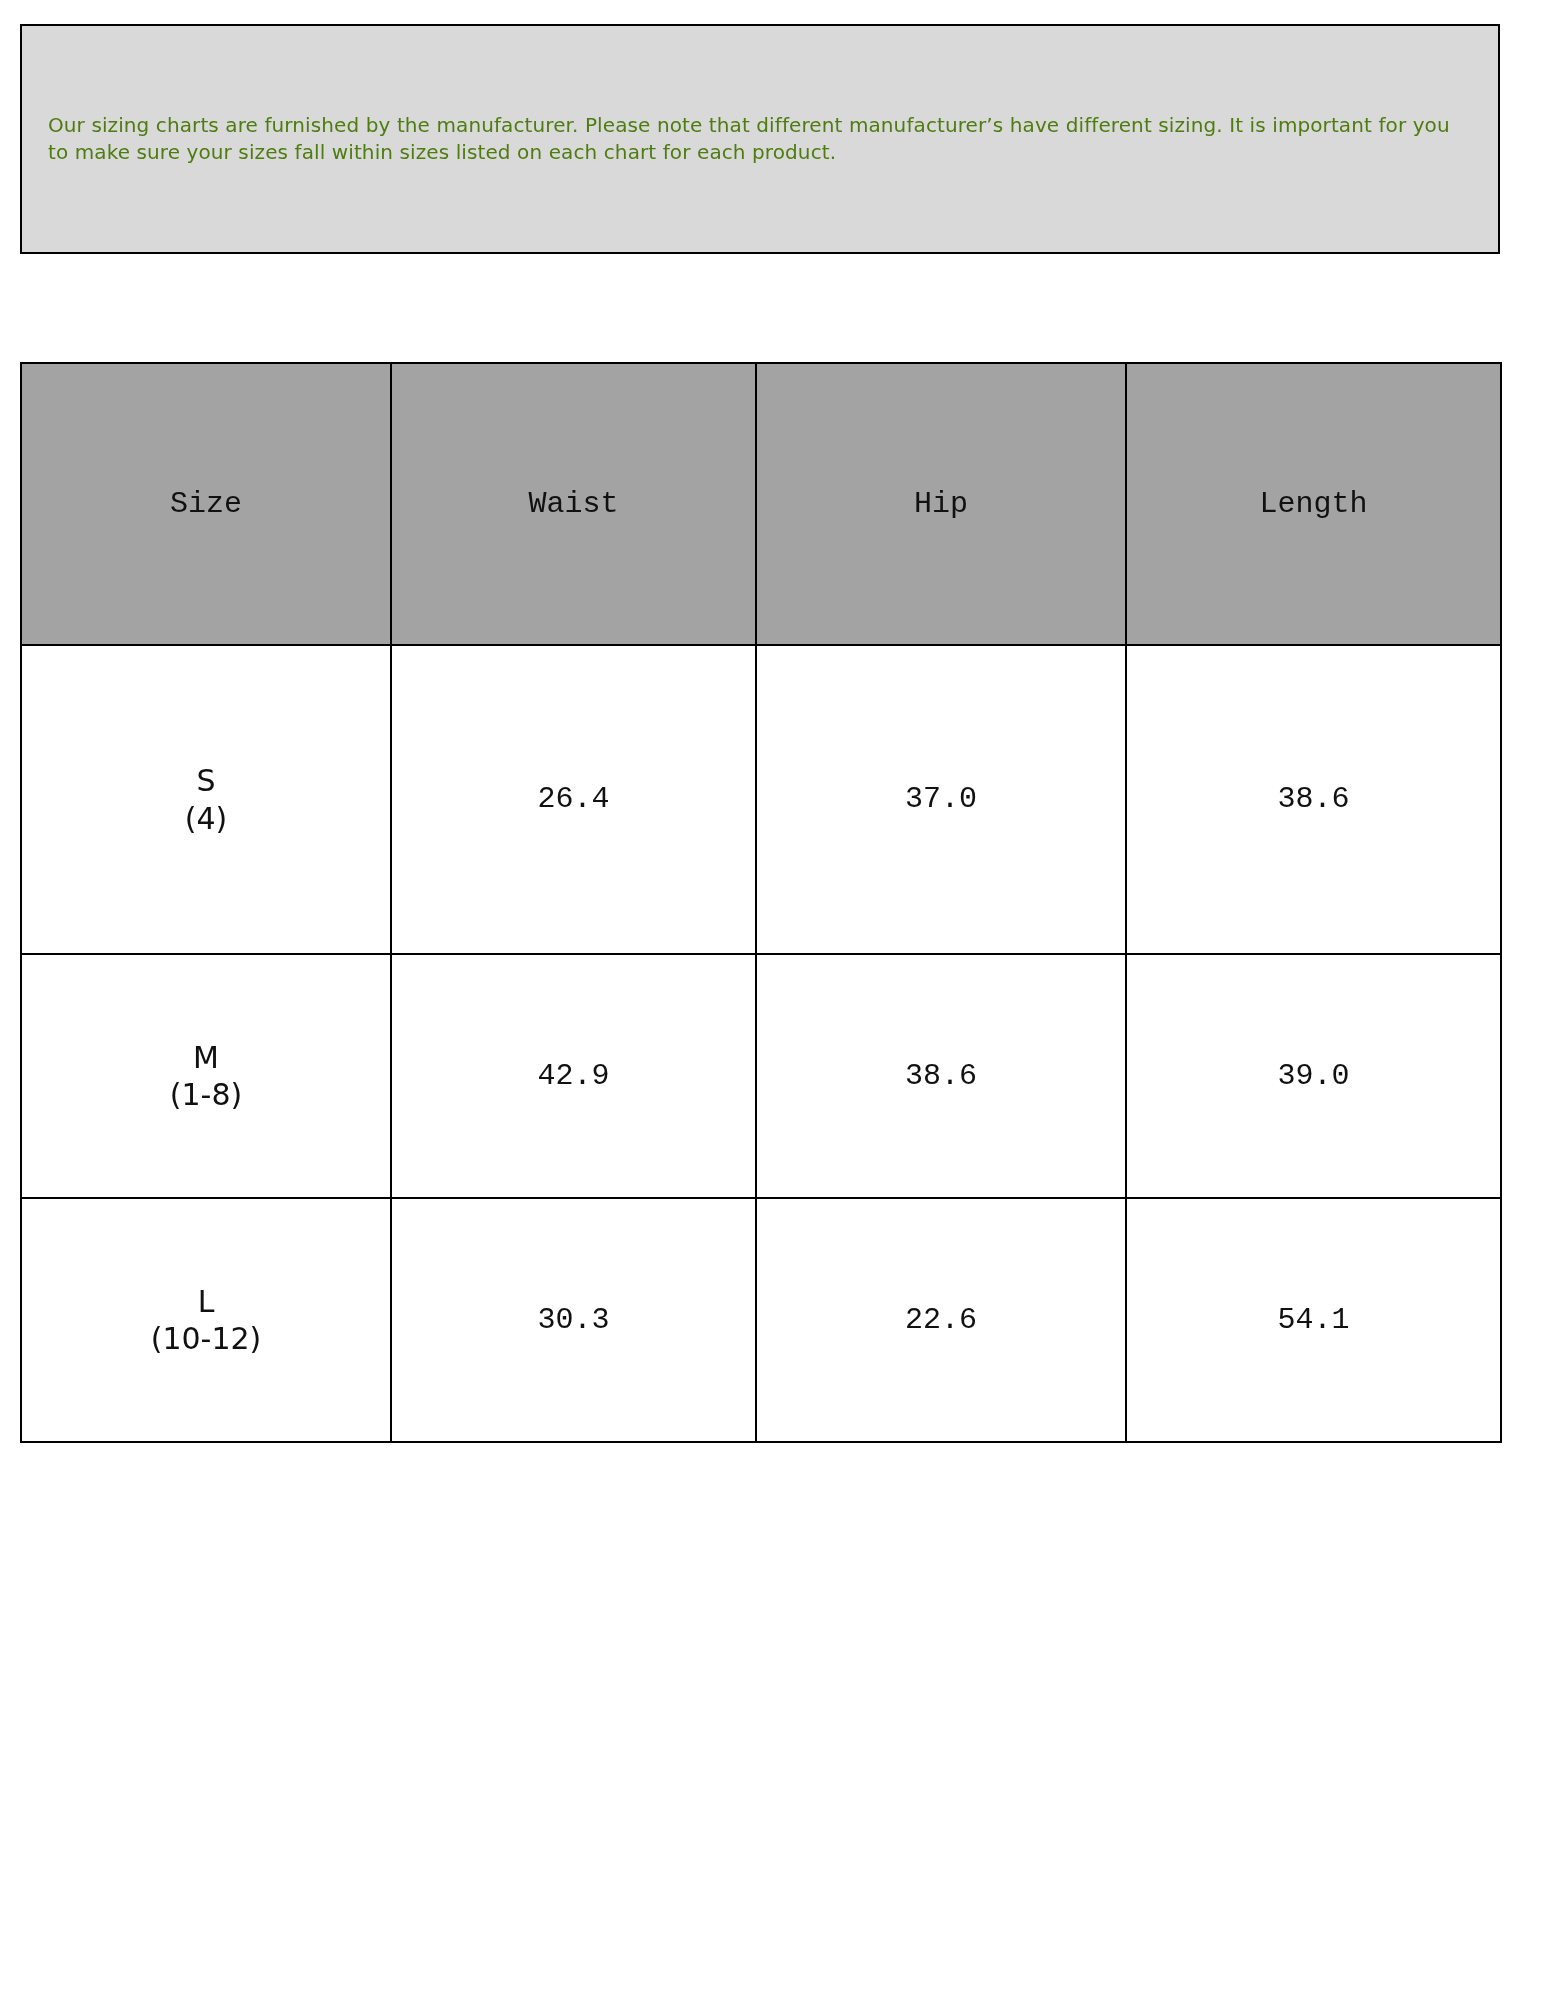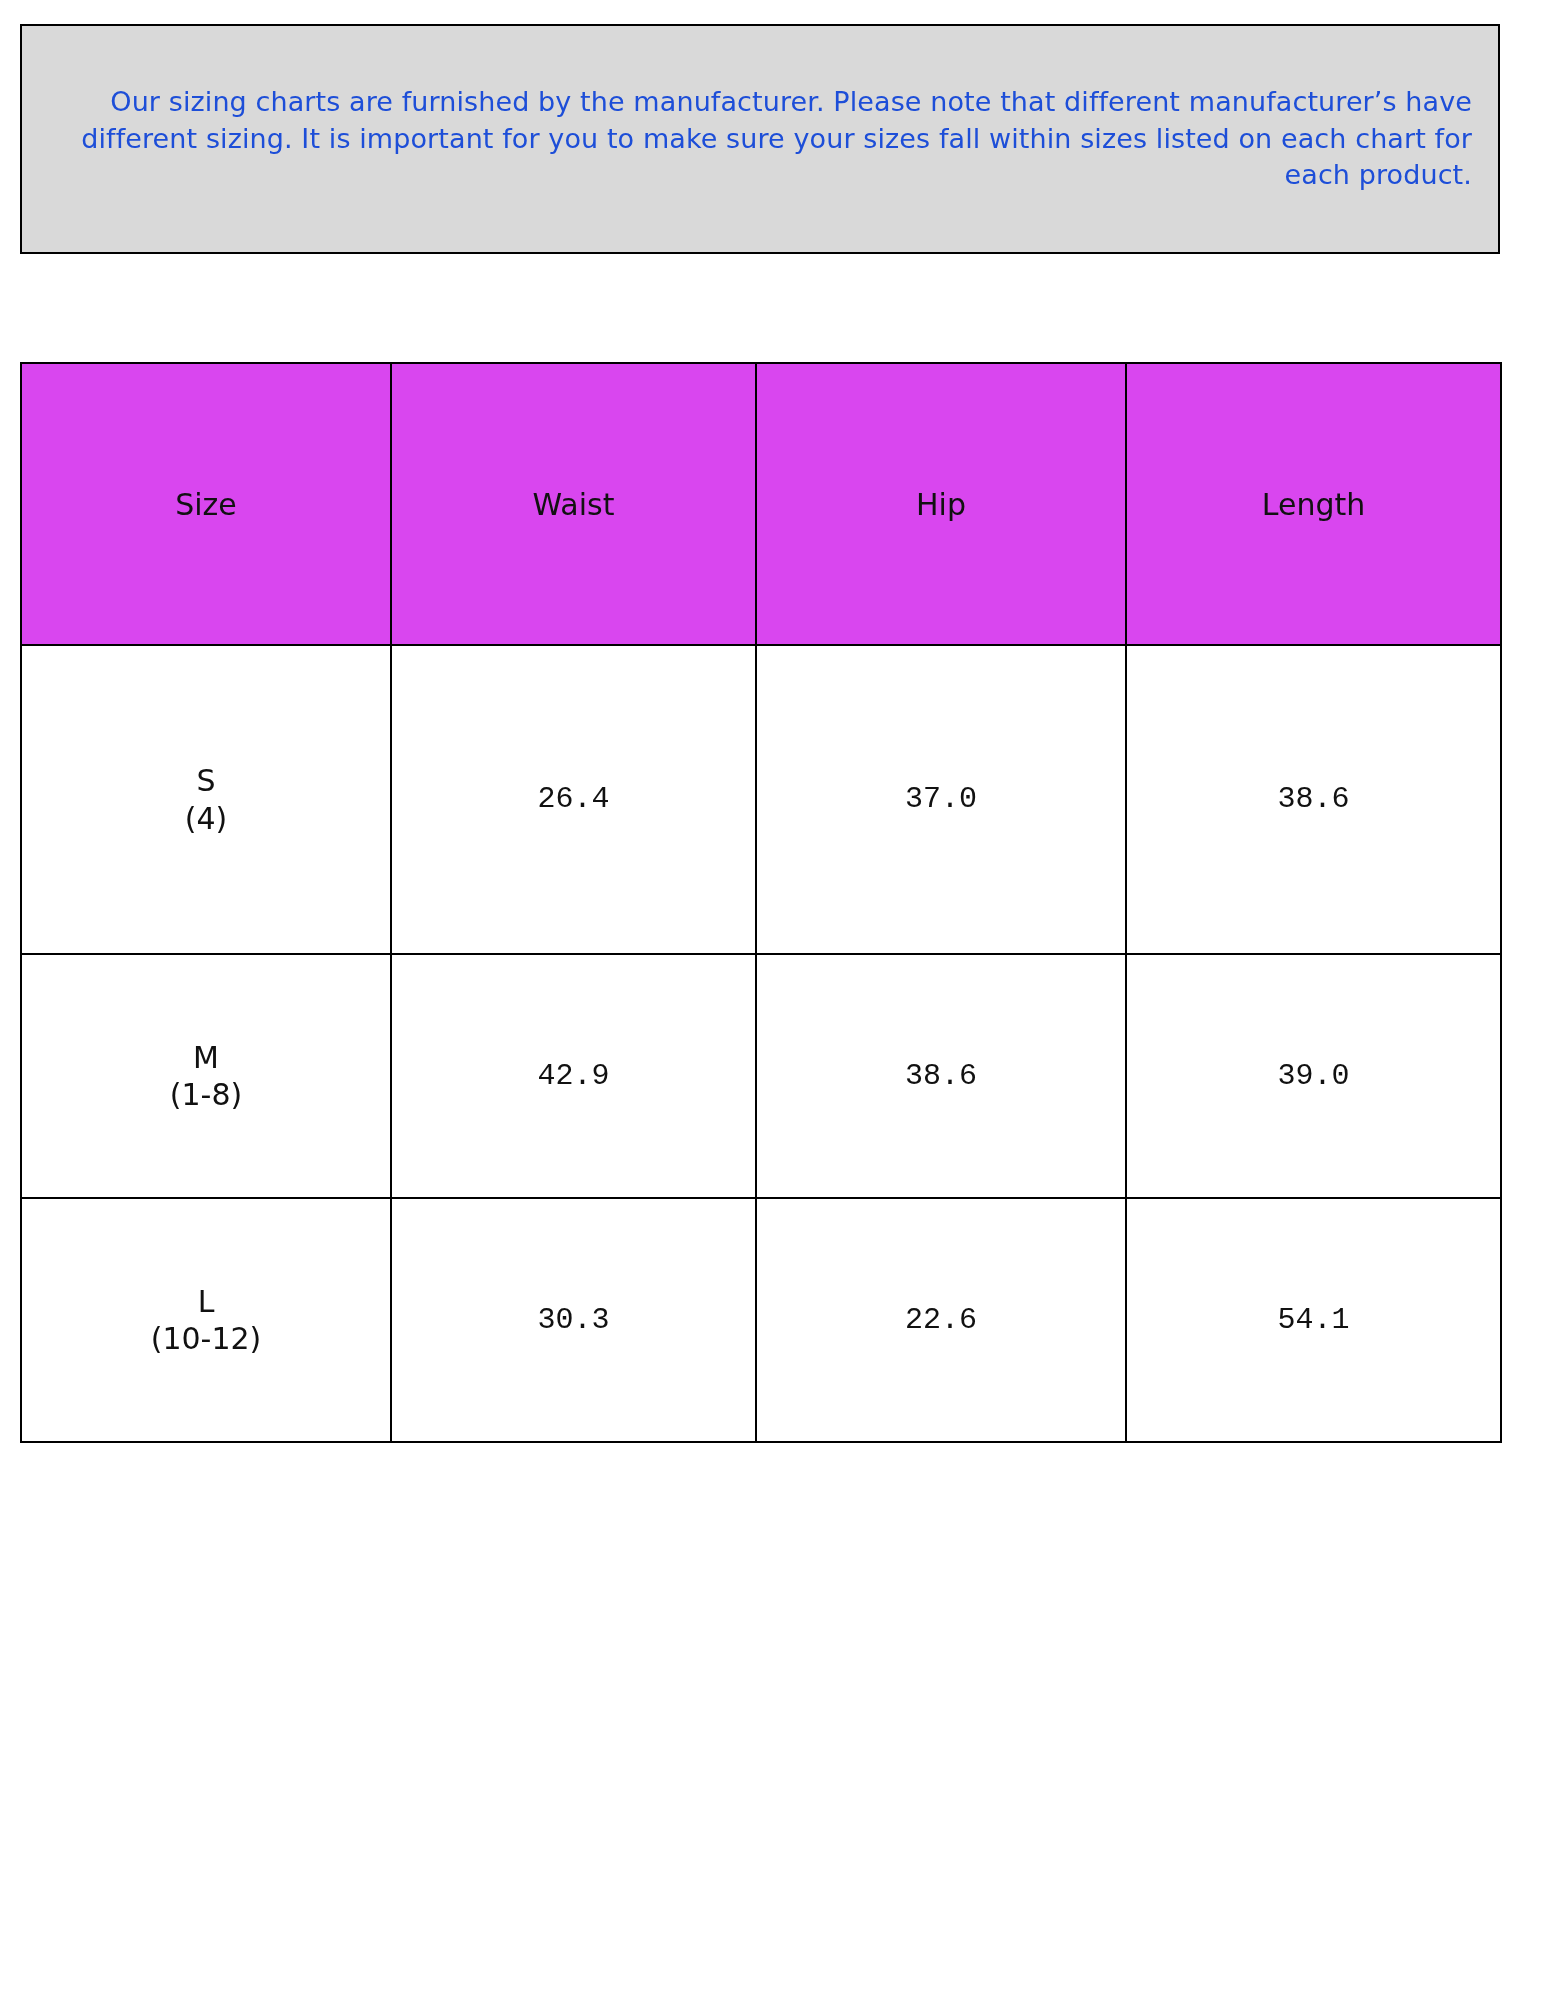--- a/index.html
+++ b/index.html
@@ -31,24 +31,24 @@
     height: 230px;
     box-sizing: border-box;
     background: #d9d9d9;
     border: 2px solid #000000;
     display: flex;
     align-items: center;
     justify-content: center;
     padding: 0 26px;
   }
   .notice-text {
-    text-align: right;
-    font-size: 27px;
+    text-align: left;
+    font-size: 20px;
     line-height: 1.35;
-    color: #1d4ed8;
+    color: #4d7c0f;
     letter-spacing: 0.1px;
   }
 
   
   .table-wrap {
     position: absolute;
     left: 20px;
     top: 362px;
     width: 1480px;
   }
@@ -65,22 +65,23 @@
   table.size-chart th,
   table.size-chart td {
     border: 2px solid #000000;
     text-align: center;
     vertical-align: middle;
     font-weight: normal;
     font-size: 30px;
     color: #111111;
   }
   table.size-chart thead th {
-    background: #d946ef;
+    background: #a3a3a3;
     height: 278px;
+    font-family: Liberation Mono, monospace;
   }
   table.size-chart tbody td {
     background: #ffffff;
     height: 305px;
   }
   table.size-chart tbody tr.row-m td,
   table.size-chart tbody tr.row-l td {
     height: 240px;
   }
   table.size-chart tbody tr.row-xl td {

